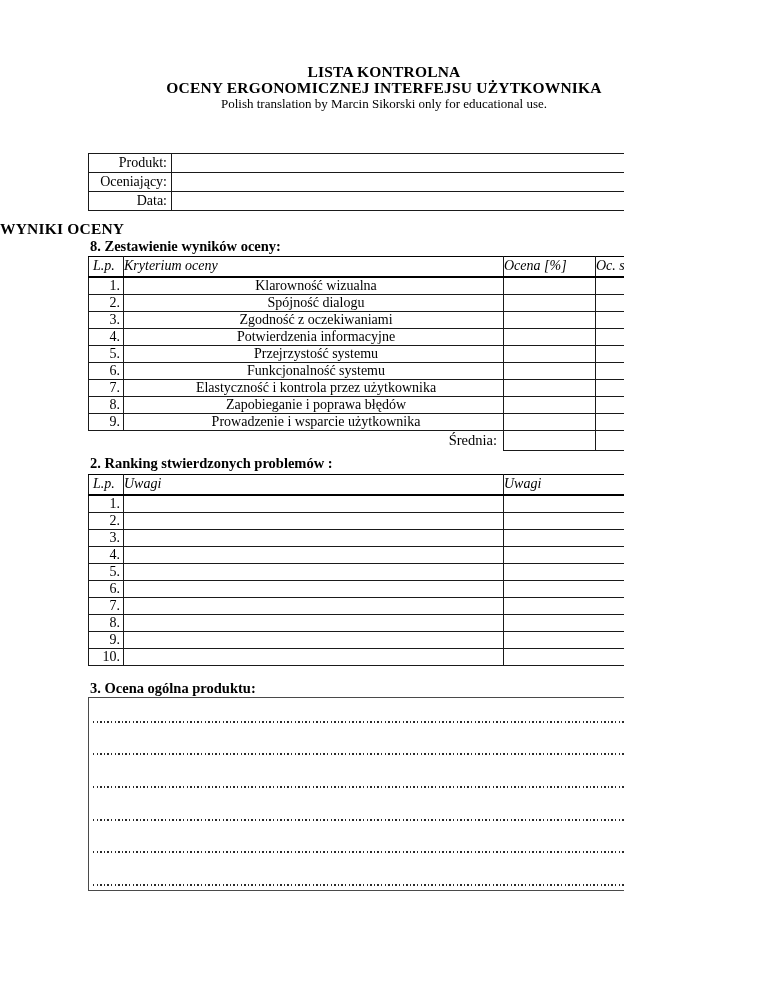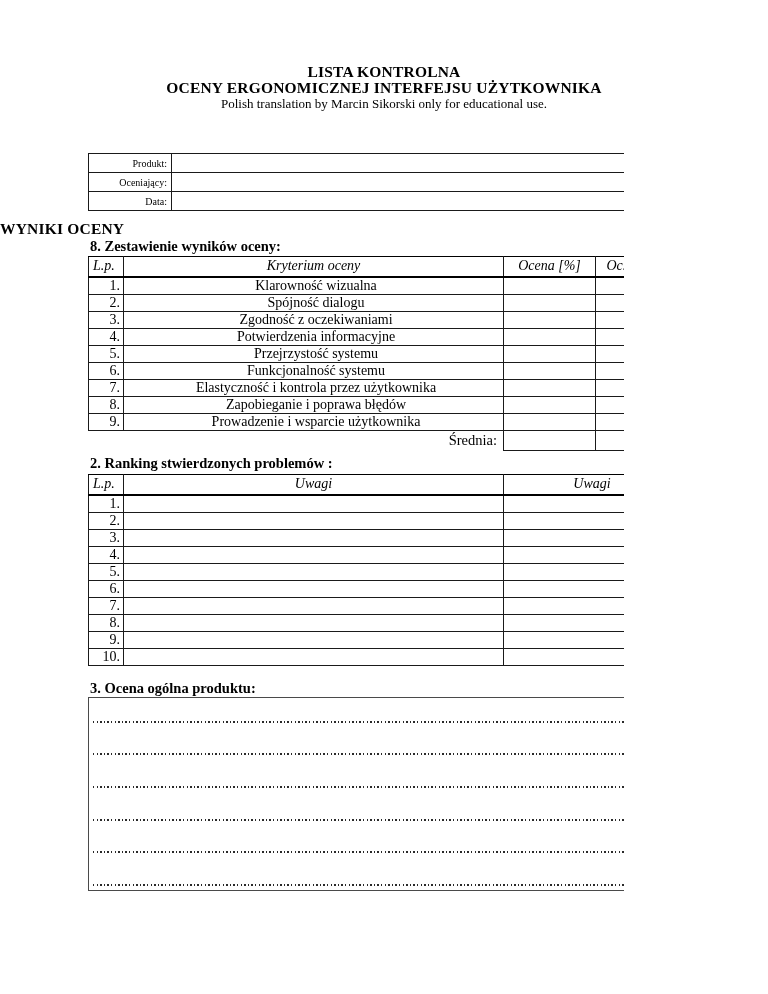--- a/index.html
+++ b/index.html
@@ -16,34 +16,34 @@
   .t1 { font-size: 15.5px; font-weight: bold; line-height: 16px; letter-spacing: .2px; }
   .cite { font-size: 13px; line-height: 14.5px; margin-top: 1px; }
   .cite .u { text-decoration: underline; }
 
   
   table { border-collapse: collapse; table-layout: fixed; }
   td, th { overflow: hidden; white-space: nowrap; }
 
   
   .info { position: absolute; top: 153px; left: 88px; width: 592px; border: 1.6px solid #1a1a1a; }
-  .info td { border: 1px solid #1a1a1a; height: 19px; font-size: 10px; }
+  .info td { border: 1px solid #1a1a1a; height: 19px; font-size: 14px; }
   .info td.lbl { text-align: right; padding-right: 4px; width: 83px; }
   .info td.val { padding-left: 4px; }
 
   
   .center-heading { position: absolute; top: 220px; left: 0; width: 768px; 
                     font-size: 15.5px; font-weight: bold; letter-spacing: .2px; }
   .sec-title { position: absolute; left: 90px; font-size: 14.5px; font-weight: bold; }
 
   
   .grid { position: absolute; left: 88px; width: 592px; }
   .grid th, .grid td { border: 1px solid #1a1a1a; font-size: 14px; }
   .grid thead th { font-style: italic; font-weight: normal; height: 20px;
-                   border-top: 1.6px solid #000; border-bottom: 2.5px solid #000; text-align: center; }
+                   border-top: 1.6px solid #000; border-bottom: 2.5px solid #000; text-align: left; }
   .grid thead th.lp { text-align: left; padding-left: 4px; }
   .grid tbody td { height: 17px; }
   .grid td.num { text-align: right; padding-right: 3px; }
   .grid td.text { text-align: center; padding-left: 5px; }
   .grid tr.avg td { height: 20px; }
   .grid tr.avg td.avg-label { border: none; text-align: right; padding-right: 6px; font-size: 14.5px; }
 
   #table1 { top: 256px; }
   #table2 { top: 474px; }
 

